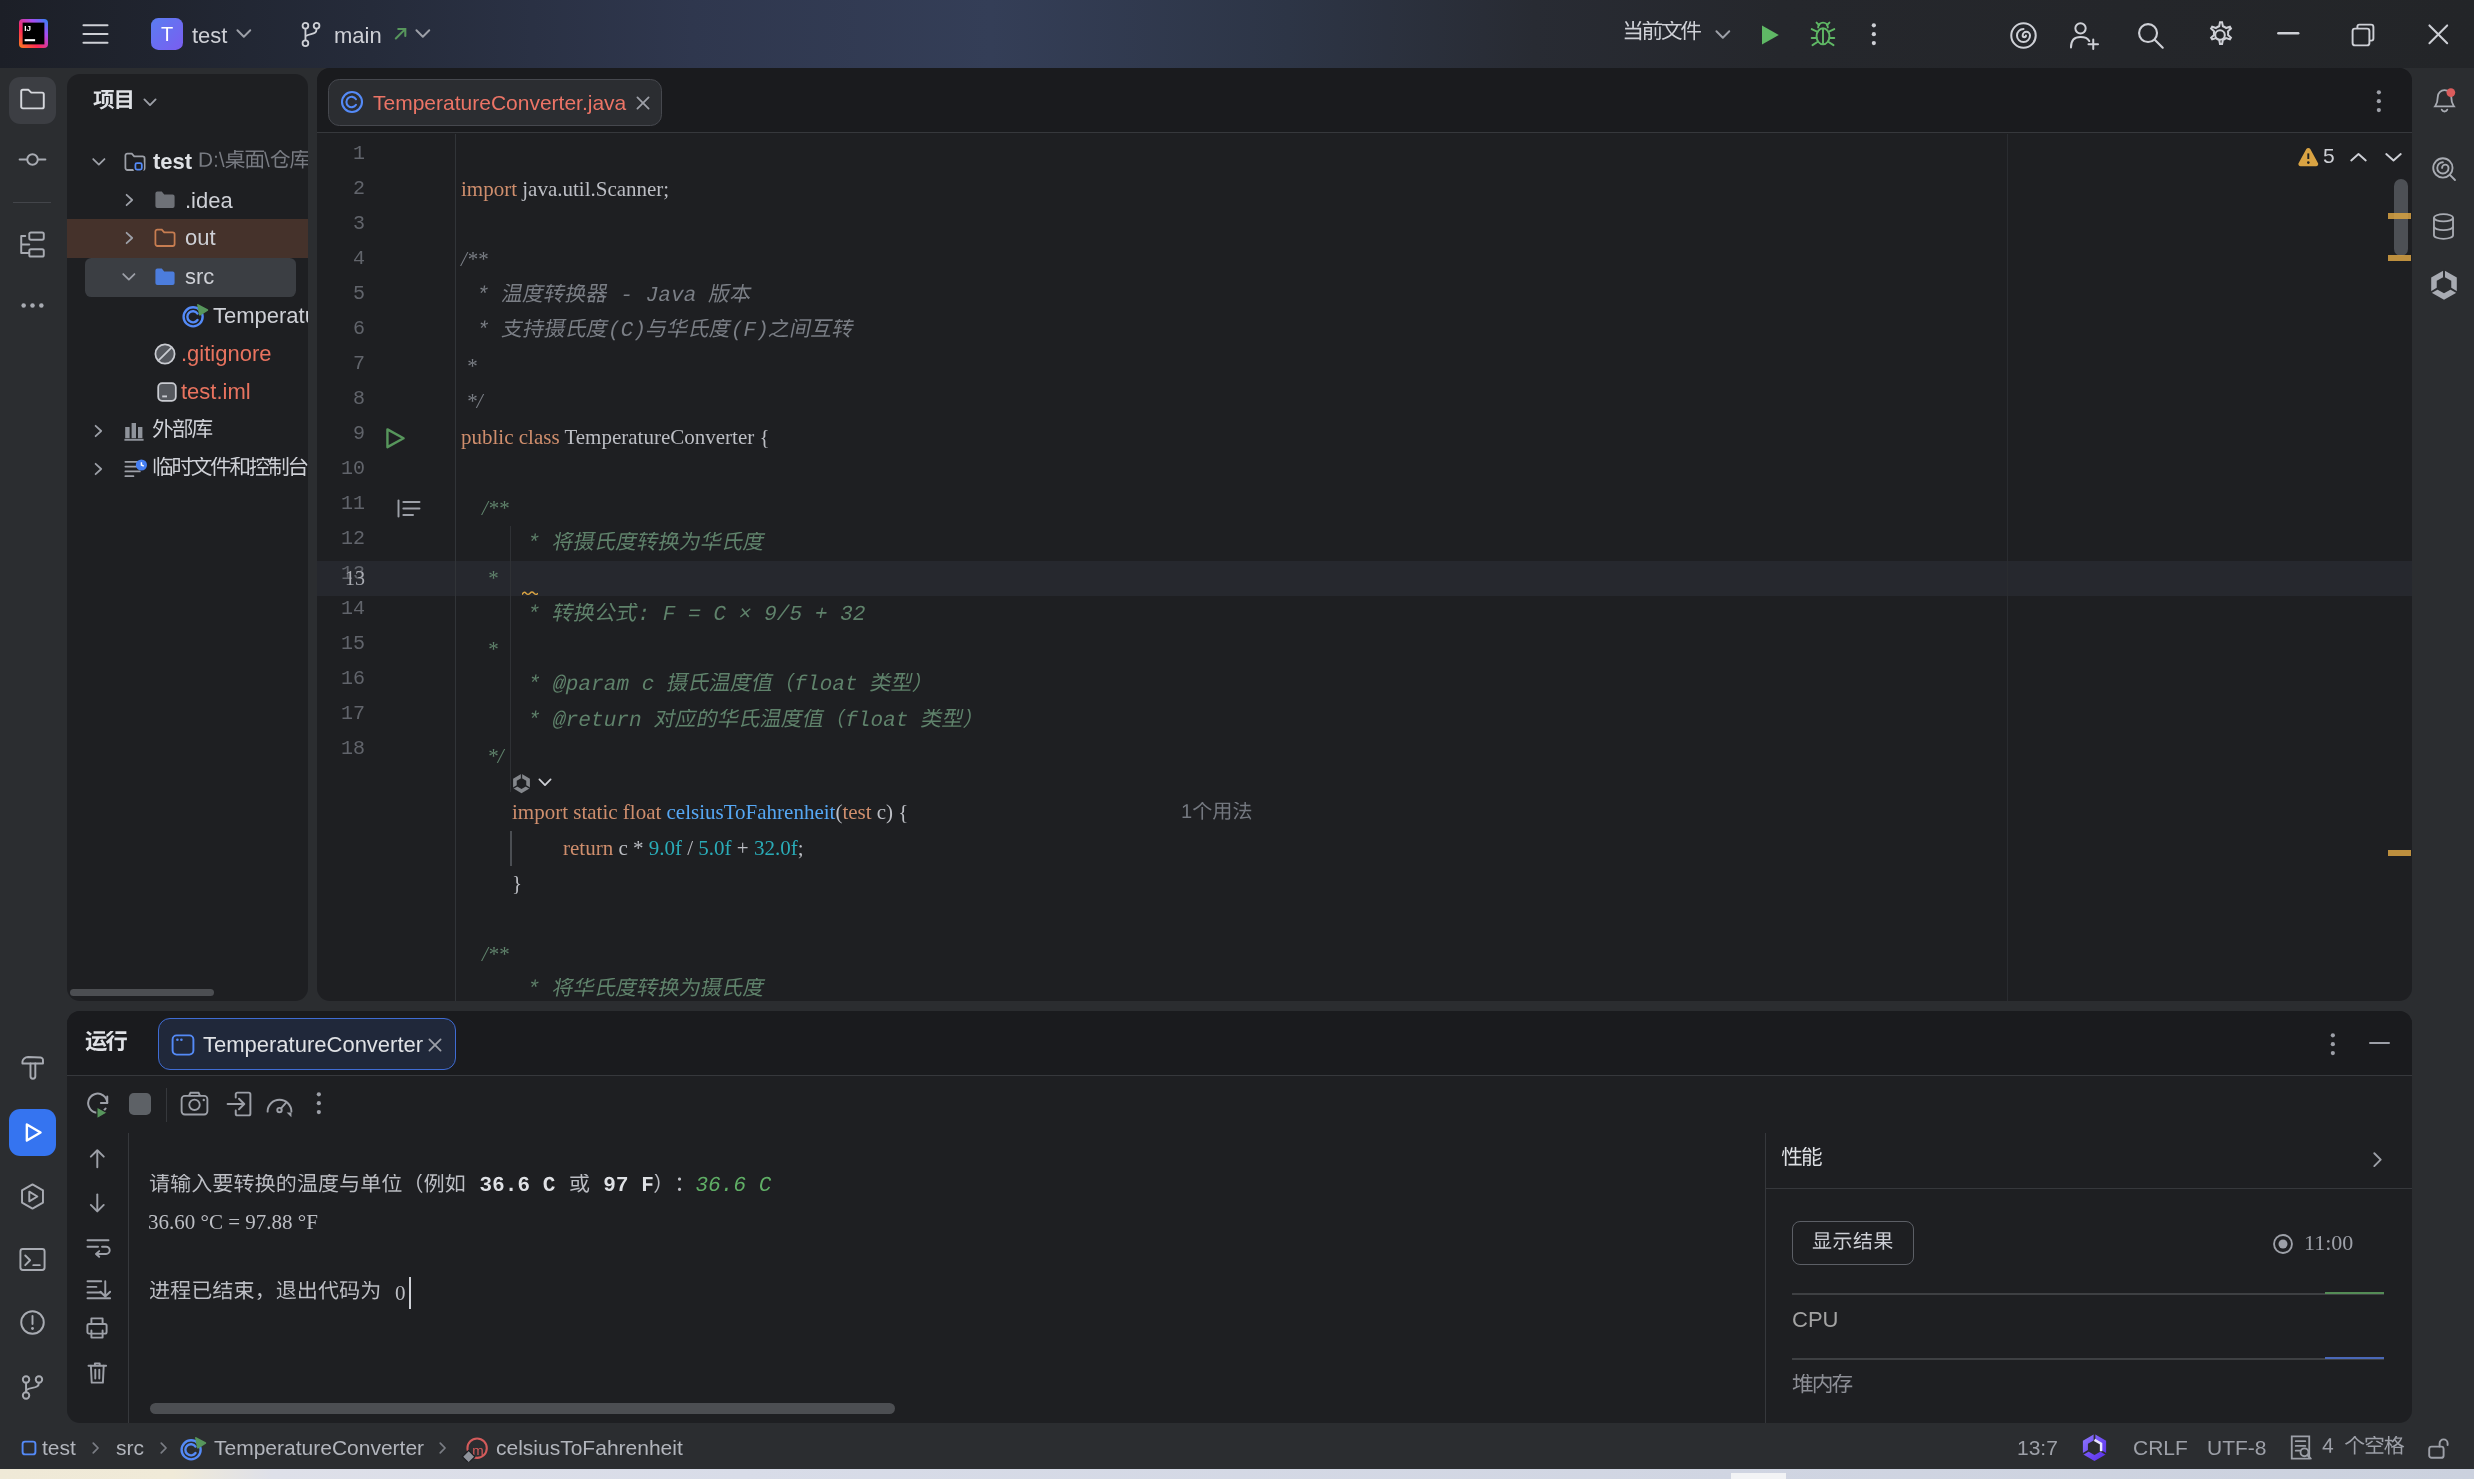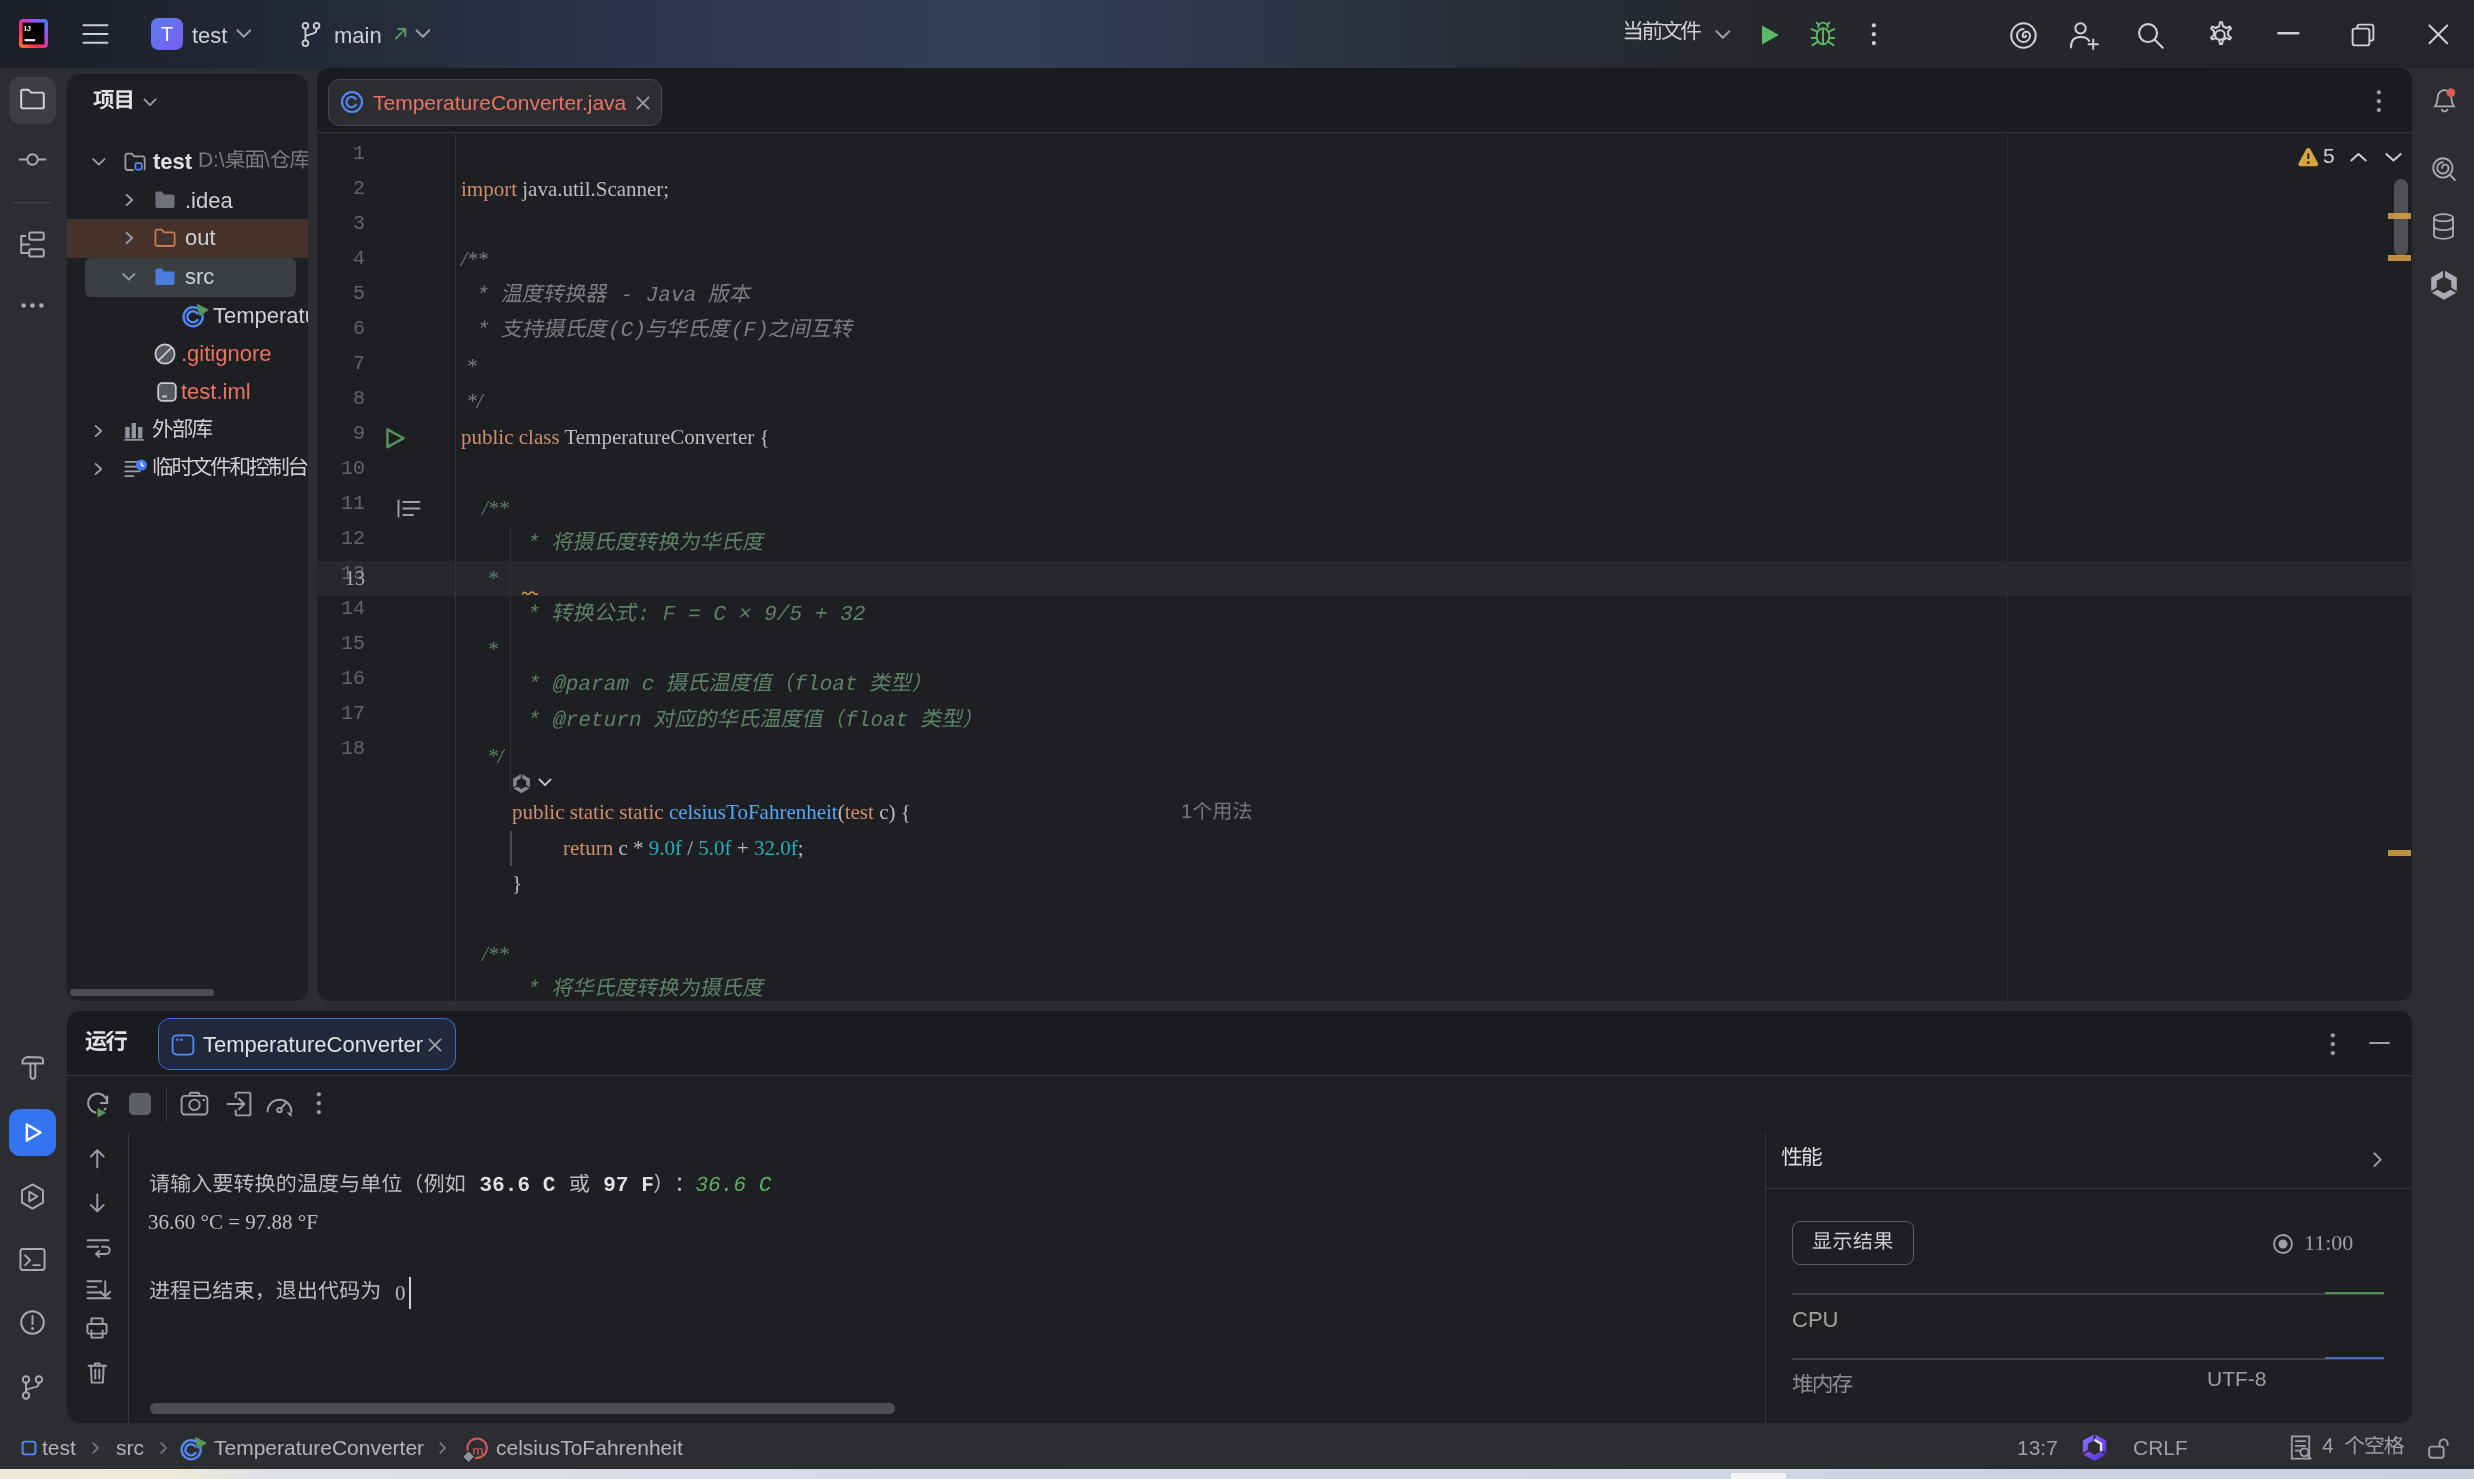--- a/index.html
+++ b/index.html
@@ -341,21 +341,21 @@
     </svg>
     <div class="abs mono" style="left:461px;top:172px;height:35px;line-height:35px;font-size:21px;color:#bcbec4;white-space:pre"><span class="k">import</span> java.util.Scanner;</div>
     <div class="abs mono" style="left:461px;top:242px;height:35px;line-height:35px;font-size:21px;color:#bcbec4;white-space:pre"><span style="color:#7a7e85;font-style:italic">/**</span></div>
     <div class="abs mono" style="left:461px;top:349px;height:35px;line-height:35px;font-size:21px;color:#bcbec4;white-space:pre"><span style="color:#7a7e85;font-style:italic"> *</span></div>
     <div class="abs mono" style="left:461px;top:384px;height:35px;line-height:35px;font-size:21px;color:#bcbec4;white-space:pre"><span style="color:#7a7e85;font-style:italic"> */</span></div>
     <div class="abs mono" style="left:461px;top:420px;height:35px;line-height:35px;font-size:21px;color:#bcbec4;white-space:pre"><span class="k">public class</span> TemperatureConverter {</div>
     <div class="abs mono" style="left:461px;top:491px;height:35px;line-height:35px;font-size:21px;color:#bcbec4;white-space:pre"><span style="color:#5f826b;font-style:italic">    /**</span></div>
     <div class="abs mono" style="left:461px;top:561px;height:35px;line-height:35px;font-size:21px;color:#bcbec4;white-space:pre"><span style="color:#5f826b;font-style:italic">     *</span></div>
     <div class="abs mono" style="left:461px;top:632px;height:35px;line-height:35px;font-size:21px;color:#bcbec4;white-space:pre"><span style="color:#5f826b;font-style:italic">     *</span></div>
     <div class="abs mono" style="left:461px;top:739px;height:35px;line-height:35px;font-size:21px;color:#bcbec4;white-space:pre"><span style="color:#5f826b;font-style:italic">     */</span></div>
-    <div class="abs mono" style="left:512px;top:795px;height:35px;line-height:35px;font-size:21px;color:#bcbec4;white-space:pre"><span class="k">public static static</span> <span class="meth">celsiusToFahrenheit</span>(<span class="k">test</span> c) {</div>
+    <div class="abs mono" style="left:512px;top:795px;height:35px;line-height:35px;font-size:21px;color:#bcbec4;white-space:pre"><span class="k">import static float</span> <span class="meth">celsiusToFahrenheit</span>(<span class="k">test</span> c) {</div>
     <div class="abs mono" style="left:563px;top:831px;height:35px;line-height:35px;font-size:21px;color:#bcbec4;white-space:pre"><span class="k">return</span> c * <span class="num">9.0f</span> / <span class="num">5.0f</span> + <span class="num">32.0f</span>;</div>
     <div class="abs mono" style="left:512px;top:866px;height:35px;line-height:35px;font-size:21px;color:#bcbec4;white-space:pre">}</div>
     <div class="abs mono" style="left:461px;top:937px;height:35px;line-height:35px;font-size:21px;color:#bcbec4;white-space:pre"><span style="color:#5f826b;font-style:italic">    /**</span></div>
     <div style="position:absolute;left:474px;top:284px;width:280px;height:24px"><svg width="280" height="24" viewBox="0 0 347 30">
         <path fill="#7a7e85" d="M 11.7 5.8 L 15.4 4.5 L 15.6 6.2 L 11.8 7.1 L 13.5 10.3 L 11.8 11.3 L 10.5 7.9 L 7.9 11.2 L 6.5 10.3 L 9.6 7.1 L 6.2 6.2 L 7.1 4.5 L 10.3 5.8 L 10.9 2 L 12.6 2 Z M 46.5 5.9 L 55.5 5.9 L 55 8.5 L 45.9 8.5 Z M 47.3 1.8 L 56.3 1.8 L 55.8 4.4 L 46.8 4.4 Z M 45.8 0.1 L 43.8 10.2 L 56.6 10.2 L 58.6 0.1 Z M 38.4 0.7 C 39.9 1.4 41.7 2.6 42.6 3.5 L 44 1.9 C 43.1 1.1 41.2 -0.1 39.7 -0.7 Z M 35.3 7.9 C 36.9 8.6 38.8 9.9 39.6 10.7 L 41 9.1 C 40.1 8.3 38.2 7.1 36.7 6.4 Z M 33.3 21.5 L 34.7 22.8 C 36.7 20.3 39.1 17 41 14.2 L 39.7 13 C 37.7 16 35 19.5 33.3 21.5 Z M 38.5 20.7 L 38.2 22.5 L 56.8 22.5 L 57.2 20.7 L 55.4 20.7 L 57 12.5 L 42.4 12.5 L 40.8 20.7 Z M 42.6 20.7 L 43.9 14.2 L 46.4 14.2 L 45.1 20.7 Z M 46.7 20.7 L 48 14.2 L 50.6 14.2 L 49.3 20.7 Z M 50.9 20.7 L 52.2 14.2 L 54.8 14.2 L 53.5 20.7 Z M 71.8 4.1 L 71.3 6.4 L 67.1 6.4 L 66.7 8.1 L 71 8.1 L 70.1 12.4 L 80.4 12.4 L 81.3 8.1 L 85.5 8.1 L 85.9 6.4 L 81.6 6.4 L 82 4.1 L 80.1 4.1 L 79.6 6.4 L 73.2 6.4 L 73.7 4.1 Z M 79.3 8.1 L 78.7 10.9 L 72.3 10.9 L 72.9 8.1 Z M 79.2 15.8 C 77.8 17.1 75.9 18.2 73.9 19.1 C 72.2 18.2 70.9 17.1 70 15.8 Z M 65.9 14.1 L 65.6 15.8 L 69 15.8 L 68 16.1 C 68.8 17.6 70 18.8 71.5 19.9 C 68.9 20.7 66 21.1 63.2 21.4 C 63.4 21.8 63.6 22.6 63.7 23.1 C 67 22.7 70.4 22 73.4 20.9 C 75.8 22.1 78.7 22.8 82 23.2 C 82.3 22.7 83 21.9 83.5 21.5 C 80.6 21.3 78 20.7 75.8 19.9 C 78.4 18.7 80.7 17 82.4 14.7 L 81.2 14 L 80.9 14.1 Z M 75 -0.7 C 75.3 -0 75.5 0.8 75.6 1.6 L 65.4 1.6 L 64 8.8 C 63.2 12.7 61.9 18.3 58.9 22.3 C 59.4 22.5 60.2 22.9 60.5 23.2 C 63.6 19.1 65.1 13 66 8.7 L 67 3.4 L 86.7 3.4 L 87.1 1.6 L 77.9 1.6 C 77.7 0.7 77.4 -0.3 77.1 -1.2 Z M 88.6 12.4 C 88.8 12.1 89.7 12 90.6 12 L 92.9 12 L 92.2 15.8 L 86.6 16.7 L 86.7 18.6 L 91.8 17.7 L 90.7 23.1 L 92.6 23.1 L 93.8 17.3 L 97.5 16.6 L 97.7 14.9 L 94.1 15.5 L 94.8 12 L 97.5 12 L 97.9 10.2 L 95.2 10.2 L 96 6.2 L 94.1 6.2 L 93.3 10.2 L 90.7 10.2 C 91.9 8.3 93.2 6.2 94.3 3.9 L 99.1 3.9 L 99.5 2 L 95.2 2 C 95.6 1.1 96 0.2 96.4 -0.7 L 94.6 -1.1 C 94.2 -0 93.8 1 93.3 2 L 89.7 2 L 89.3 3.9 L 92.5 3.9 C 91.4 6 90.5 7.8 90 8.5 C 89.3 9.6 88.8 10.5 88.3 10.6 C 88.5 11.1 88.5 12 88.6 12.4 Z M 98.8 7 L 98.4 8.9 L 102.3 8.9 C 101.3 10.7 100.4 12.4 99.7 13.8 L 107.3 13.8 C 106.1 15.1 104.7 16.7 103.3 18.1 C 102.5 17.5 101.7 16.9 100.9 16.4 L 99.4 17.7 C 101.8 19.3 104.4 21.7 105.6 23.3 L 107.3 21.7 C 106.6 21 105.7 20.1 104.6 19.1 C 106.7 16.9 109 14.4 110.7 12.5 L 109.5 11.8 L 109.1 11.9 L 102.8 11.9 L 104.3 8.9 L 112.4 8.9 L 112.8 7 L 105.2 7 L 106.7 3.9 L 112.5 3.9 L 112.9 2 L 107.6 2 L 108.9 -0.8 L 106.9 -1.1 L 105.6 2 L 100.8 2 L 100.4 3.9 L 104.7 3.9 L 103.2 7 Z M 119.9 -1 L 118.9 4.3 L 115.8 4.3 L 115.4 6.1 L 118.5 6.1 L 117.3 12 C 116 12.4 114.8 12.7 113.8 13 L 113.9 14.9 L 116.9 14 L 115.6 20.8 C 115.5 21.1 115.4 21.2 115.1 21.2 C 114.8 21.3 113.9 21.3 112.8 21.2 C 113 21.8 113.1 22.7 113.1 23.2 C 114.6 23.2 115.6 23.1 116.3 22.8 C 117 22.4 117.3 21.9 117.5 20.8 L 119 13.4 L 122 12.4 L 122.1 10.6 L 119.4 11.4 L 120.5 6.1 L 122.9 6.1 L 123.3 4.3 L 120.8 4.3 L 121.9 -1 Z M 129 3 L 134.5 3 C 133.7 3.9 132.7 4.8 131.8 5.6 L 126.4 5.6 C 127.3 4.8 128.2 3.9 129 3 Z M 121.5 13.5 L 121.2 15.2 L 127.5 15.2 C 126 17.5 123.4 19.9 118.4 21.9 C 118.7 22.2 119.2 22.9 119.4 23.3 C 124.3 21.1 127.2 18.7 128.9 16.2 C 130 19.3 132.2 21.9 135.1 23.2 C 135.4 22.7 136.2 22 136.7 21.6 C 133.7 20.5 131.4 18.1 130.5 15.2 L 137.4 15.2 L 137.8 13.5 L 135.9 13.5 L 137.5 5.6 L 134.1 5.6 C 135.3 4.5 136.6 3.2 137.5 2.1 L 136.4 1.2 L 136 1.3 L 130.3 1.3 C 130.8 0.6 131.3 -0.1 131.7 -0.7 L 129.8 -1.1 C 128.4 1.1 126.1 3.9 123.1 6 C 123.5 6.3 124 7 124.2 7.4 L 124.7 7 L 123.4 13.5 Z M 125.3 13.5 L 126.6 7.2 L 130.1 7.2 L 129.5 10 C 129.3 11 129 12.2 128.5 13.5 Z M 134 13.5 L 130.4 13.5 C 131 12.2 131.2 11.1 131.5 10 L 132 7.2 L 135.2 7.2 Z M 146.7 1.8 L 151.2 1.8 L 150.5 5.6 L 146 5.6 Z M 158 1.8 L 162.7 1.8 L 162 5.6 L 157.2 5.6 Z M 156.4 8.3 C 157.5 8.8 158.7 9.4 159.4 10 L 151.8 10 C 152.6 9.2 153.3 8.3 153.9 7.4 L 152 7.1 L 153.4 0.1 L 145.3 0.1 L 143.8 7.3 L 151.8 7.3 C 151.2 8.2 150.4 9.1 149.5 10 L 141.3 10 L 140.9 11.8 L 147.4 11.8 C 145.3 13.4 142.7 14.8 139.5 15.9 C 139.8 16.3 140.2 16.9 140.3 17.4 L 141.9 16.8 L 140.6 23.2 L 142.5 23.2 L 142.6 22.5 L 147 22.5 L 146.9 23.1 L 148.8 23.1 L 150.4 15.1 L 145.4 15.1 C 147.1 14.1 148.7 13 150 11.8 L 154.9 11.8 C 155.8 13 157 14.2 158.4 15.1 L 153.5 15.1 L 151.9 23.2 L 153.7 23.2 L 153.9 22.5 L 158.6 22.5 L 158.5 23.1 L 160.4 23.1 L 161.6 16.8 L 162.9 17.2 C 163.2 16.7 163.9 16 164.4 15.6 C 161.7 14.9 159 13.5 157.4 11.8 L 164.6 11.8 L 165 10 L 160.3 10 L 161.2 9.3 C 160.5 8.6 158.9 7.8 157.7 7.3 Z M 156.5 0.1 L 155 7.3 L 163.5 7.3 L 165 0.1 Z M 143 20.7 L 143.8 16.8 L 148.2 16.8 L 147.4 20.7 Z M 154.2 20.7 L 155 16.8 L 159.7 16.8 L 158.9 20.7 Z M 185.5 15.1 L 185.9 13.1 L 193.2 13.1 L 192.7 15.1 Z M 225.5 15.7 Q 225 18.4 223.3 19.9 Q 221.7 21.4 219.2 21.4 Q 217 21.4 215.9 20.2 Q 214.8 19.1 214.9 16.6 L 217.4 16.2 Q 217.3 17.7 217.9 18.6 Q 218.5 19.4 219.6 19.4 Q 222.3 19.4 223 15.8 L 225 5.7 L 221 5.7 L 221.4 3.7 L 227.9 3.7 Z M 242 19.7 Q 242.4 19.7 242.8 19.6 L 242.5 21 Q 241.6 21.2 240.7 21.2 Q 239.4 21.2 238.9 20.6 Q 238.5 19.9 238.7 18.5 L 238.6 18.5 Q 237.5 20 236.2 20.7 Q 234.9 21.4 233.2 21.4 Q 231.2 21.4 230.4 20.3 Q 229.6 19.2 230 17.2 Q 230.9 12.7 236.7 12.7 L 239.8 12.6 L 239.9 11.9 Q 240.3 10.2 239.7 9.4 Q 239.2 8.7 237.7 8.7 Q 236.2 8.7 235.4 9.2 Q 234.6 9.8 234.3 10.9 L 231.9 10.7 Q 233.2 6.9 238.1 6.9 Q 240.7 6.9 241.7 8.1 Q 242.8 9.3 242.3 11.6 L 241.1 17.6 Q 240.9 18.6 241.1 19.2 Q 241.3 19.7 242 19.7 Z M 234.2 19.6 Q 235.4 19.6 236.5 19 Q 237.6 18.4 238.3 17.4 Q 239 16.4 239.2 15.4 L 239.5 14.2 L 237 14.3 Q 235.5 14.3 234.6 14.6 Q 233.8 14.9 233.2 15.6 Q 232.6 16.2 232.4 17.3 Q 232.2 18.3 232.6 19 Q 233.1 19.6 234.2 19.6 Z M 252.6 21.1 L 249.9 21.1 L 247.1 7.2 L 249.7 7.2 L 251.3 16.2 L 251.4 16.9 L 251.6 19.3 L 252.3 17.8 L 253.1 16.3 L 258.5 7.2 L 261.1 7.2 Z M 273.7 19.7 Q 274 19.7 274.5 19.6 L 274.2 21 Q 273.3 21.2 272.4 21.2 Q 271.1 21.2 270.6 20.6 Q 270.2 19.9 270.4 18.5 L 270.3 18.5 Q 269.1 20 267.9 20.7 Q 266.6 21.4 264.9 21.4 Q 262.9 21.4 262.1 20.3 Q 261.3 19.2 261.6 17.2 Q 262.5 12.7 268.4 12.7 L 271.5 12.6 L 271.6 11.9 Q 272 10.2 271.4 9.4 Q 270.9 8.7 269.4 8.7 Q 267.9 8.7 267.1 9.2 Q 266.3 9.8 266 10.9 L 263.6 10.7 Q 264.9 6.9 269.8 6.9 Q 272.4 6.9 273.4 8.1 Q 274.5 9.3 274 11.6 L 272.8 17.6 Q 272.6 18.6 272.8 19.2 Q 272.9 19.7 273.7 19.7 Z M 265.9 19.6 Q 267.1 19.6 268.2 19 Q 269.2 18.4 270 17.4 Q 270.7 16.4 270.9 15.4 L 271.1 14.2 L 268.7 14.3 Q 267.2 14.3 266.3 14.6 Q 265.4 14.9 264.9 15.6 Q 264.3 16.2 264.1 17.3 Q 263.9 18.3 264.3 19 Q 264.8 19.6 265.9 19.6 Z M 298 -0.5 L 295.9 10 C 295.1 14 293.9 18.7 291.5 22.1 C 291.9 22.4 292.4 22.9 292.7 23.3 C 294.8 20.6 296 17.1 296.9 13.6 L 300.6 13.6 L 298.6 23.2 L 300.5 23.2 L 302.7 11.9 L 297.3 11.9 L 297.7 10 L 298.1 8 L 305.1 8 L 305.5 6.3 L 303.1 6.3 L 304.6 -1.1 L 302.8 -1.1 L 301.3 6.3 L 298.5 6.3 L 299.8 -0.5 Z M 315.9 8.5 C 314.7 11.5 313.2 14 311.5 16.2 C 310.7 13.9 310.3 11.3 310.2 8.5 Z M 307.7 0.7 L 305.9 9.8 C 305.1 13.8 303.9 18.7 301.2 22.3 C 301.6 22.5 302.2 23 302.5 23.4 C 305.5 19.6 306.9 14.3 307.8 9.8 L 308.1 8.5 L 308.6 8.5 C 308.6 12 309 15.2 310.1 17.7 C 308.3 19.5 306.3 20.8 304.4 21.7 C 304.7 22 305.1 22.8 305.2 23.3 C 307.2 22.4 309.1 21.1 310.8 19.4 C 311.7 21 313 22.3 314.5 23.3 C 314.9 22.8 315.7 22.1 316.2 21.7 C 314.5 20.8 313.2 19.5 312.3 17.9 C 314.7 15.1 316.8 11.5 318.4 6.9 L 317.2 6.6 L 316.9 6.7 L 308.4 6.7 L 309.3 2.3 C 313 2 317 1.5 320 0.8 L 319.1 -0.8 C 316.3 -0.2 311.7 0.4 307.7 0.7 Z M 334 -1 L 332.9 4.5 L 322.4 4.5 L 322 6.5 L 330 6.5 C 327.2 11 323.1 15.3 319.1 17.4 C 319.5 17.8 320 18.5 320.2 19 C 324.6 16.4 328.9 11.7 332 6.5 L 332.5 6.5 L 330.5 16.3 L 324.3 16.3 L 323.9 18.3 L 330.1 18.3 L 329.1 23.2 L 331.2 23.2 L 332.2 18.3 L 338.3 18.3 L 338.7 16.3 L 332.6 16.3 L 334.5 6.5 L 334.9 6.5 C 335.9 11.7 338.3 16.4 341.7 19 C 342.2 18.4 343.1 17.7 343.6 17.3 C 340.4 15.2 337.9 11 336.9 6.5 L 345.1 6.5 L 345.5 4.5 L 335 4.5 L 336.1 -1 Z"></path>
       </svg></div>
     <div style="position:absolute;left:474px;top:319px;width:383px;height:24px"><svg width="383" height="24" viewBox="0 0 475 30">
         <path fill="#7a7e85" d="M 11.7 5.8 L 15.4 4.5 L 15.6 6.2 L 11.8 7.1 L 13.5 10.3 L 11.8 11.3 L 10.5 7.9 L 7.9 11.2 L 6.5 10.3 L 9.6 7.1 L 6.2 6.2 L 7.1 4.5 L 10.3 5.8 L 10.9 2 L 12.6 2 Z M 48.2 -1.1 L 47.4 3 L 37.3 3 L 36.9 4.9 L 47 4.9 L 46.2 9 L 37.3 9 L 37 11 L 39.8 11 L 39.2 11.2 C 40 14 41.5 16.4 43.6 18.2 C 40.3 19.7 36.5 20.7 32.6 21.3 C 32.9 21.8 33.2 22.7 33.3 23.2 C 37.5 22.5 41.5 21.3 45.2 19.5 C 47.9 21.3 51.3 22.4 55.5 23.1 C 55.9 22.5 56.6 21.7 57.1 21.2 C 53.3 20.7 50 19.7 47.5 18.2 C 50.9 16.2 53.9 13.4 56.1 9.8 L 54.9 8.9 L 54.5 9 L 48.3 9 L 49.1 4.9 L 59.2 4.9 L 59.6 3 L 49.5 3 L 50.3 -1.1 Z M 41.3 11 L 53 11 C 51.1 13.5 48.6 15.6 45.8 17.1 C 43.6 15.5 42.1 13.5 41.3 11 Z M 71.1 15.7 C 71.9 17.2 72.8 19.2 73 20.4 L 74.9 19.4 C 74.6 18.1 73.7 16.2 72.8 14.9 Z M 79.1 -0.9 L 78.5 2.4 L 72.8 2.4 L 72.5 4.2 L 78.1 4.2 L 77.4 7.5 L 70.5 7.5 L 70.1 9.3 L 80.5 9.3 L 80 12.3 L 69.8 12.3 L 69.4 14.1 L 79.6 14.1 L 78.2 20.8 C 78.2 21.2 78 21.3 77.7 21.3 C 77.3 21.3 75.8 21.4 74.4 21.3 C 74.5 21.8 74.6 22.7 74.6 23.2 C 76.6 23.2 77.9 23.2 78.7 22.9 C 79.6 22.6 79.9 22 80.2 20.8 L 81.5 14.1 L 84.8 14.1 L 85.1 12.3 L 81.9 12.3 L 82.4 9.3 L 85.9 9.3 L 86.2 7.5 L 79.3 7.5 L 80 4.2 L 85.6 4.2 L 86 2.4 L 80.4 2.4 L 81 -0.9 Z M 67.1 -1 L 66.1 4.3 L 62.7 4.3 L 62.3 6.1 L 65.7 6.1 L 64.5 11.9 C 63 12.3 61.6 12.7 60.6 13 L 60.7 14.9 L 64.1 13.9 L 62.8 20.8 C 62.7 21.2 62.5 21.3 62.2 21.3 C 61.9 21.3 60.9 21.3 59.7 21.3 C 59.9 21.9 60 22.7 59.9 23.2 C 61.6 23.2 62.6 23.1 63.3 22.8 C 64 22.5 64.4 21.9 64.6 20.9 L 66.1 13.3 L 69.2 12.3 L 69.3 10.5 L 66.5 11.3 L 67.5 6.1 L 70.3 6.1 L 70.7 4.3 L 67.9 4.3 L 69 -1 Z M 93.3 -1.1 L 92.4 3.7 L 89.4 3.7 L 89 5.6 L 92 5.6 L 90.9 11.2 C 89.5 11.6 88.3 12 87.3 12.3 L 87.5 14.2 L 90.5 13.1 L 88.9 20.9 C 88.9 21.2 88.7 21.3 88.4 21.3 C 88.1 21.3 87.2 21.4 86.2 21.3 C 86.3 21.9 86.4 22.7 86.4 23.2 C 87.9 23.2 88.9 23.1 89.5 22.8 C 90.2 22.5 90.6 21.9 90.8 20.9 L 92.5 12.4 L 95 11.4 L 95.1 9.9 L 92.8 10.6 L 93.8 5.6 L 96.2 5.6 L 96.6 3.7 L 94.2 3.7 L 95.2 -1.1 Z M 109.4 1.6 L 109 3.4 L 100.6 3.4 L 101 1.6 Z M 95.8 9.8 L 95.8 11.4 C 98.9 11.3 103.2 11.1 107.5 10.8 L 107.3 12 L 109.1 12 L 109.4 10.7 L 112 10.6 L 112.3 9.2 L 109.6 9.3 L 111.2 1.6 L 113.5 1.6 L 113.8 0.1 L 97.4 0.1 L 97.1 1.6 L 99.2 1.6 L 97.5 9.7 Z M 108.8 4.6 L 108.4 6.5 L 100 6.5 L 100.4 4.6 Z M 108.2 7.7 L 107.8 9.3 L 99.3 9.7 L 99.7 7.7 Z M 93.7 16.3 C 94.6 17 95.5 17.7 96.4 18.5 C 94.8 20 93 21.1 91.4 21.8 C 91.7 22.1 92 22.8 92.1 23.2 C 94 22.4 95.8 21.2 97.5 19.6 C 98.1 20.2 98.6 20.8 99 21.3 L 100.4 20.1 C 100 19.6 99.4 19 98.7 18.3 C 100.1 16.8 101.2 15.1 102.2 13.1 L 101.2 12.7 L 100.9 12.8 L 94.5 12.8 L 94.2 14.4 L 99.8 14.4 C 99.1 15.4 98.4 16.4 97.6 17.3 C 96.8 16.6 95.9 15.9 95.1 15.3 Z M 108.7 14.3 C 107.8 15.7 106.8 17 105.6 18 C 105 16.9 104.5 15.7 104.3 14.3 Z M 102.4 12.7 L 102.1 14.3 L 102.8 14.3 C 103 16.2 103.5 17.8 104.2 19.2 C 102.6 20.4 100.8 21.3 99 21.8 C 99.3 22.1 99.5 22.8 99.7 23.2 C 101.5 22.6 103.3 21.7 105 20.4 C 105.9 21.6 107.1 22.6 108.6 23.3 C 108.9 22.8 109.6 22.1 110.1 21.7 C 108.6 21.2 107.4 20.3 106.4 19.2 C 108.2 17.6 109.8 15.5 111 13 L 110.1 12.6 L 109.7 12.7 Z M 115.3 22.7 C 115.9 22.2 117 21.9 125.5 19.5 C 125.5 19.1 125.6 18.3 125.7 17.7 L 117.9 19.8 L 119.6 11.2 L 127.7 11.2 C 127.5 18.1 128.9 23 133 23 C 135 23 136 21.9 137.1 18 C 136.6 17.8 136 17.4 135.6 17 C 134.9 19.9 134.4 21 133.5 21 C 130.8 21 129.6 17.1 129.8 11.2 L 138.2 11.2 L 138.6 9.2 L 129.9 9.2 C 130 7.1 130.3 4.9 130.8 2.5 C 133.4 2.1 135.9 1.7 137.9 1.1 L 137.2 -0.7 C 132.9 0.5 125.6 1.4 119.5 1.8 L 116.1 19.2 C 115.8 20.2 115.2 20.8 114.7 21 C 114.9 21.4 115.2 22.2 115.3 22.7 Z M 127.9 9.2 L 120 9.2 L 121.2 3.5 C 123.6 3.3 126.2 3 128.7 2.7 C 128.3 5 128 7.2 127.9 9.2 Z M 151.3 4.1 L 150.8 6.4 L 146.6 6.4 L 146.2 8.1 L 150.5 8.1 L 149.6 12.4 L 159.9 12.4 L 160.8 8.1 L 165 8.1 L 165.4 6.4 L 161.1 6.4 L 161.5 4.1 L 159.6 4.1 L 159.1 6.4 L 152.7 6.4 L 153.2 4.1 Z M 158.8 8.1 L 158.2 10.9 L 151.8 10.9 L 152.4 8.1 Z M 158.7 15.8 C 157.3 17.1 155.4 18.2 153.4 19.1 C 151.7 18.2 150.4 17.1 149.5 15.8 Z M 145.4 14.1 L 145.1 15.8 L 148.5 15.8 L 147.5 16.1 C 148.3 17.6 149.5 18.8 151 19.9 C 148.4 20.7 145.5 21.1 142.7 21.4 C 142.9 21.8 143.1 22.6 143.2 23.1 C 146.5 22.7 149.9 22 152.9 20.9 C 155.3 22.1 158.2 22.8 161.5 23.2 C 161.8 22.7 162.5 21.9 163 21.5 C 160.1 21.3 157.5 20.7 155.3 19.9 C 157.9 18.7 160.2 17 161.9 14.7 L 160.7 14 L 160.4 14.1 Z M 154.5 -0.7 C 154.8 -0 155 0.8 155.1 1.6 L 144.9 1.6 L 143.5 8.8 C 142.7 12.7 141.4 18.3 138.4 22.3 C 138.9 22.5 139.7 22.9 140 23.2 C 143.1 19.1 144.6 13 145.5 8.7 L 146.5 3.4 L 166.2 3.4 L 166.6 1.6 L 157.4 1.6 C 157.2 0.7 156.9 -0.3 156.6 -1.2 Z M 172.4 14.3 Q 171.7 17.8 172.2 20.7 Q 172.7 23.6 174.6 26.6 L 172.1 26.6 Q 170.3 23.6 169.7 20.7 Q 169.2 17.8 170 14.3 Q 170.7 10.7 172.3 7.9 Q 173.9 5.1 177 2 L 179.5 2 Q 176.4 5 174.7 7.9 Q 173.1 10.8 172.4 14.3 Z M 185.8 12.3 Q 185.1 15.9 185.9 17.6 Q 186.6 19.4 188.9 19.4 Q 190.2 19.4 191.4 18.5 Q 192.7 17.6 193.8 15.7 L 195.6 16.6 Q 192.8 21.4 188.5 21.4 Q 185.1 21.4 183.7 19 Q 182.4 16.7 183.2 12.3 Q 185 3.5 191.9 3.5 Q 196.3 3.5 197.1 7.8 L 194.7 8.6 Q 194.5 7.2 193.7 6.3 Q 192.9 5.5 191.5 5.5 Q 189.3 5.5 187.9 7.1 Q 186.5 8.8 185.8 12.3 Z M 208.6 14.3 Q 207.9 17.9 206.3 20.7 Q 204.7 23.6 201.6 26.6 L 199.1 26.6 Q 202.2 23.5 203.9 20.6 Q 205.6 17.8 206.2 14.3 Q 206.9 10.8 206.4 8 Q 205.9 5.1 204 2 L 206.5 2 Q 208.4 5.1 208.9 7.9 Q 209.4 10.7 208.6 14.3 Z M 214.5 14.8 L 214.1 16.7 L 230.6 16.7 L 230.9 14.8 Z M 222.9 -0.5 C 221.5 3.2 219.4 8.2 218 11.1 L 219.7 11.1 L 220.1 11.1 L 235 11.1 C 233.2 17.2 231.9 19.9 230.8 20.7 C 230.4 21 230 21 229.4 21 C 228.6 21 226.6 21 224.5 20.8 C 224.8 21.4 224.9 22.2 224.9 22.8 C 226.7 22.9 228.6 23 229.6 22.9 C 230.7 22.8 231.5 22.7 232.3 22 C 233.7 20.8 235 17.8 237.3 10.2 C 237.4 9.9 237.6 9.2 237.6 9.2 L 221 9.2 C 221.6 7.8 222.3 6.2 222.9 4.5 L 238.2 4.5 L 238.5 2.6 L 223.7 2.6 L 224.8 -0.3 Z M 256.6 -0.7 L 255.5 4.6 C 253.9 5.1 252.3 5.5 250.7 5.9 C 250.9 6.3 251.1 7 251.1 7.5 C 252.4 7.2 253.8 6.8 255.1 6.4 L 254.7 8.7 C 254.2 10.9 254.8 11.5 257.4 11.5 C 257.9 11.5 261.4 11.5 262 11.5 C 264.2 11.5 264.9 10.6 265.7 7.6 C 265.2 7.4 264.5 7.1 264.1 6.8 C 263.5 9.3 263.2 9.7 262.2 9.7 C 261.4 9.7 258.5 9.7 257.9 9.7 C 256.7 9.7 256.5 9.6 256.7 8.7 L 257.2 5.8 C 260.5 4.8 263.6 3.6 266.1 2.2 L 264.9 0.7 C 263 1.8 260.4 2.9 257.6 3.9 L 258.5 -0.7 Z M 251.2 -1.1 C 248.9 1.8 245.6 4.5 242.4 6.3 C 242.8 6.6 243.3 7.4 243.6 7.7 C 244.8 7 246 6.1 247.3 5.1 L 245.9 12.2 L 247.8 12.2 L 249.7 3 C 250.9 1.9 252 0.7 252.9 -0.4 Z M 240.7 15.3 L 240.4 17.2 L 251.1 17.2 L 249.9 23.2 L 252 23.2 L 253.2 17.2 L 264 17.2 L 264.4 15.3 L 253.6 15.3 L 254.2 12.2 L 252.1 12.2 L 251.5 15.3 Z M 268.8 22.7 C 269.5 22.2 270.6 21.9 279.1 19.5 C 279.1 19.1 279.2 18.3 279.3 17.7 L 271.4 19.8 L 273.2 11.2 L 281.3 11.2 C 281 18.1 282.5 23 286.5 23 C 288.5 23 289.5 21.9 290.6 18 C 290.2 17.8 289.5 17.4 289.1 17 C 288.4 19.9 287.9 21 287.1 21 C 284.4 21 283.1 17.1 283.3 11.2 L 291.7 11.2 L 292.1 9.2 L 283.4 9.2 C 283.5 7.1 283.8 4.9 284.3 2.5 C 286.9 2.1 289.4 1.7 291.4 1.1 L 290.7 -0.7 C 286.4 0.5 279.1 1.4 273 1.8 L 269.6 19.2 C 269.4 20.2 268.7 20.8 268.2 21 C 268.5 21.4 268.7 22.2 268.8 22.7 Z M 281.4 9.2 L 273.5 9.2 L 274.7 3.5 C 277.1 3.3 279.7 3 282.2 2.7 C 281.8 5 281.5 7.2 281.4 9.2 Z M 304.8 4.1 L 304.3 6.4 L 300.1 6.4 L 299.8 8.1 L 304 8.1 L 303.1 12.4 L 313.4 12.4 L 314.3 8.1 L 318.6 8.1 L 318.9 6.4 L 314.6 6.4 L 315.1 4.1 L 313.1 4.1 L 312.6 6.4 L 306.2 6.4 L 306.7 4.1 Z M 312.3 8.1 L 311.8 10.9 L 305.3 10.9 L 305.9 8.1 Z M 312.3 15.8 C 310.8 17.1 309 18.2 306.9 19.1 C 305.2 18.2 303.9 17.1 303 15.8 Z M 298.9 14.1 L 298.6 15.8 L 302 15.8 L 301 16.1 C 301.8 17.6 303 18.8 304.6 19.9 C 301.9 20.7 299.1 21.1 296.2 21.4 C 296.4 21.8 296.6 22.6 296.7 23.1 C 300 22.7 303.4 22 306.4 20.9 C 308.8 22.1 311.8 22.8 315 23.2 C 315.4 22.7 316 21.9 316.5 21.5 C 313.7 21.3 311.1 20.7 308.9 19.9 C 311.4 18.7 313.7 17 315.4 14.7 L 314.3 14 L 313.9 14.1 Z M 308.1 -0.7 C 308.3 -0 308.5 0.8 308.7 1.6 L 298.4 1.6 L 297 8.8 C 296.2 12.7 294.9 18.3 291.9 22.3 C 292.4 22.5 293.2 22.9 293.5 23.2 C 296.6 19.1 298.1 13 299 8.7 L 300 3.4 L 319.8 3.4 L 320.1 1.6 L 310.9 1.6 C 310.8 0.7 310.4 -0.3 310.1 -1.2 Z M 325.9 14.3 Q 325.2 17.8 325.7 20.7 Q 326.2 23.6 328.1 26.6 L 325.6 26.6 Q 323.8 23.6 323.3 20.7 Q 322.8 17.8 323.5 14.3 Q 324.2 10.7 325.8 7.9 Q 327.4 5.1 330.6 2 L 333 2 Q 329.9 5 328.3 7.9 Q 326.6 10.8 325.9 14.3 Z M 341.6 5.7 L 340.3 12.1 L 349 12.1 L 348.6 14.1 L 339.9 14.1 L 338.5 21.1 L 336 21.1 L 339.5 3.7 L 351 3.7 L 350.6 5.7 Z M 362.2 14.3 Q 361.4 17.9 359.8 20.7 Q 358.2 23.6 355.1 26.6 L 352.6 26.6 Q 355.8 23.5 357.4 20.6 Q 359.1 17.8 359.8 14.3 Q 360.5 10.8 360 8 Q 359.4 5.1 357.5 2 L 360 2 Q 361.9 5.1 362.4 7.9 Q 362.9 10.7 362.2 14.3 Z M 372.1 17.6 C 370.7 17.6 368.7 19 366.5 21 L 367.7 22.8 C 369.2 21 370.8 19.5 371.7 19.5 C 372.3 19.5 372.9 20.4 373.8 21 C 375.4 22.2 377.5 22.5 380.7 22.5 C 383.3 22.5 387.8 22.3 389.8 22.2 C 390 21.6 390.5 20.6 390.8 20 C 388.2 20.3 384.3 20.5 381.1 20.5 C 378.2 20.5 376.1 20.4 374.6 19.3 L 374 18.8 C 380.1 15.4 387.2 9.9 391.4 5 L 390.1 4.1 L 389.7 4.2 L 371.2 4.2 L 370.9 6.1 L 387.8 6.1 C 384 10.1 377.8 14.9 372.4 17.7 Z M 380.5 -0.3 C 381.2 1.1 382.1 3 382.3 4.2 L 384.4 3.1 C 384.1 2 383.2 0.2 382.4 -1.2 Z M 397.4 4.9 L 393.7 23.2 L 395.7 23.2 L 399.4 4.9 Z M 398.7 0.2 C 399.7 1.4 400.7 3.1 401.1 4.1 L 403 3.1 C 402.5 2 401.4 0.4 400.4 -0.7 Z M 403.3 13.3 L 409.6 13.3 L 408.9 16.9 L 402.6 16.9 Z M 404.3 8.2 L 410.7 8.2 L 410 11.7 L 403.6 11.7 Z M 402.9 6.5 L 400.4 18.5 L 410.5 18.5 L 412.9 6.5 Z M 405.2 0.4 L 404.8 2.3 L 417.6 2.3 L 413.8 20.8 C 413.8 21.2 413.7 21.3 413.3 21.3 C 413 21.3 411.9 21.3 410.8 21.3 C 410.9 21.8 411 22.6 411 23.1 C 412.7 23.1 413.8 23.1 414.6 22.8 C 415.3 22.4 415.7 21.9 415.9 20.8 L 420 0.4 Z M 419.8 20.4 L 419.4 22.3 L 443.1 22.3 L 443.5 20.4 L 437 20.4 C 438.6 16 440.4 10.3 441.5 6.7 L 440.1 6.5 L 439.7 6.7 L 430.4 6.7 L 432.1 2.4 L 446.3 2.4 L 446.7 0.4 L 424.6 0.4 L 424.2 2.4 L 429.9 2.4 C 428.3 6.8 426 12.6 424.4 16.1 L 436.5 16.1 L 435 20.4 Z M 429.7 8.5 L 438.9 8.5 C 438.4 10.1 437.8 12.1 437.1 14.2 L 427.4 14.2 C 428.1 12.5 428.9 10.6 429.7 8.5 Z M 448.6 12.4 C 448.9 12.1 449.7 12 450.6 12 L 453 12 L 452.2 15.8 L 446.7 16.7 L 446.7 18.6 L 451.8 17.7 L 450.7 23.1 L 452.6 23.1 L 453.8 17.3 L 457.5 16.6 L 457.8 14.9 L 454.2 15.5 L 454.9 12 L 457.6 12 L 457.9 10.2 L 455.2 10.2 L 456 6.2 L 454.1 6.2 L 453.3 10.2 L 450.7 10.2 C 451.9 8.3 453.2 6.2 454.3 3.9 L 459.2 3.9 L 459.5 2 L 455.3 2 C 455.7 1.1 456.1 0.2 456.5 -0.7 L 454.6 -1.1 C 454.2 -0 453.8 1 453.4 2 L 449.8 2 L 449.4 3.9 L 452.5 3.9 C 451.5 6 450.5 7.8 450.1 8.5 C 449.4 9.6 448.8 10.5 448.4 10.6 C 448.5 11.1 448.6 12 448.6 12.4 Z M 458.8 7 L 458.4 8.9 L 462.3 8.9 C 461.4 10.7 460.5 12.4 459.7 13.8 L 467.3 13.8 C 466.1 15.1 464.7 16.7 463.3 18.1 C 462.5 17.5 461.7 16.9 461 16.4 L 459.4 17.7 C 461.8 19.3 464.5 21.7 465.7 23.3 L 467.3 21.7 C 466.7 21 465.7 20.1 464.6 19.1 C 466.7 16.9 469.1 14.4 470.8 12.5 L 469.5 11.8 L 469.2 11.9 L 462.8 11.9 L 464.3 8.9 L 472.5 8.9 L 472.9 7 L 465.3 7 L 466.7 3.9 L 472.5 3.9 L 472.9 2 L 467.6 2 L 468.9 -0.8 L 467 -1.1 L 465.6 2 L 460.8 2 L 460.4 3.9 L 464.7 3.9 L 463.2 7 Z"></path>
       </svg></div>
     <div style="position:absolute;left:525px;top:532px;width:242px;height:24px"><svg width="242" height="24" viewBox="0 0 300 30">
@@ -633,21 +633,21 @@
       </defs>
       <path d="M13 1 L23.4 7 L23.4 19 L13 25 L2.6 19 L2.6 7 Z M13 6.2 L7.1 9.6 L7.1 16.4 L13 19.8 L18.9 16.4 L18.9 9.6 Z" fill="url(#aig)" fill-rule="evenodd"></path>
       <g stroke="#2b2d30" stroke-width="1.6">
         <line x1="13" y1="0" x2="13" y2="7"></line>
         <line x1="1.5" y1="19.5" x2="7.5" y2="16"></line>
         <line x1="24.5" y1="19.5" x2="18.5" y2="16"></line>
       </g>
       <path d="M13 6.2 L18.9 9.6 L18.9 16.4" fill="none" stroke="#e8e4ff" stroke-width="2.2"></path>
     </svg>
     <div class="abs" style="left:2133px;top:1435px;height:26px;line-height:26px;font-size:21px;color:#9da0a8">CRLF</div>
-    <div class="abs" style="left:2207px;top:1366px;height:26px;line-height:26px;font-size:21px;color:#9da0a8">UTF-8</div>
+    <div class="abs" style="left:2207px;top:1435px;height:26px;line-height:26px;font-size:21px;color:#9da0a8">UTF-8</div>
     <svg class="abs" style="left:2287px;top:1434px" width="27" height="27" viewBox="0 0 34 34">
       <g stroke="#9da0a8" stroke-width="2.3" fill="none" stroke-linecap="round">
         <path d="M6 3 L28 3 L28 31 L6 31 Z" fill="none"></path>
         <line x1="11" y1="9" x2="23" y2="9"></line>
         <line x1="11" y1="15" x2="23" y2="15"></line>
         <line x1="11" y1="21" x2="16" y2="21"></line>
         <circle cx="22" cy="23" r="5"></circle>
         <line x1="25.5" y1="26.5" x2="30" y2="31"></line>
       </g>
     </svg>

